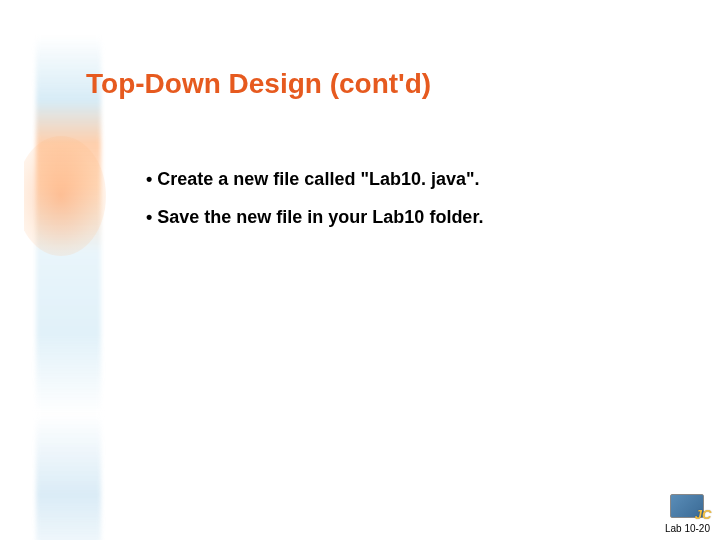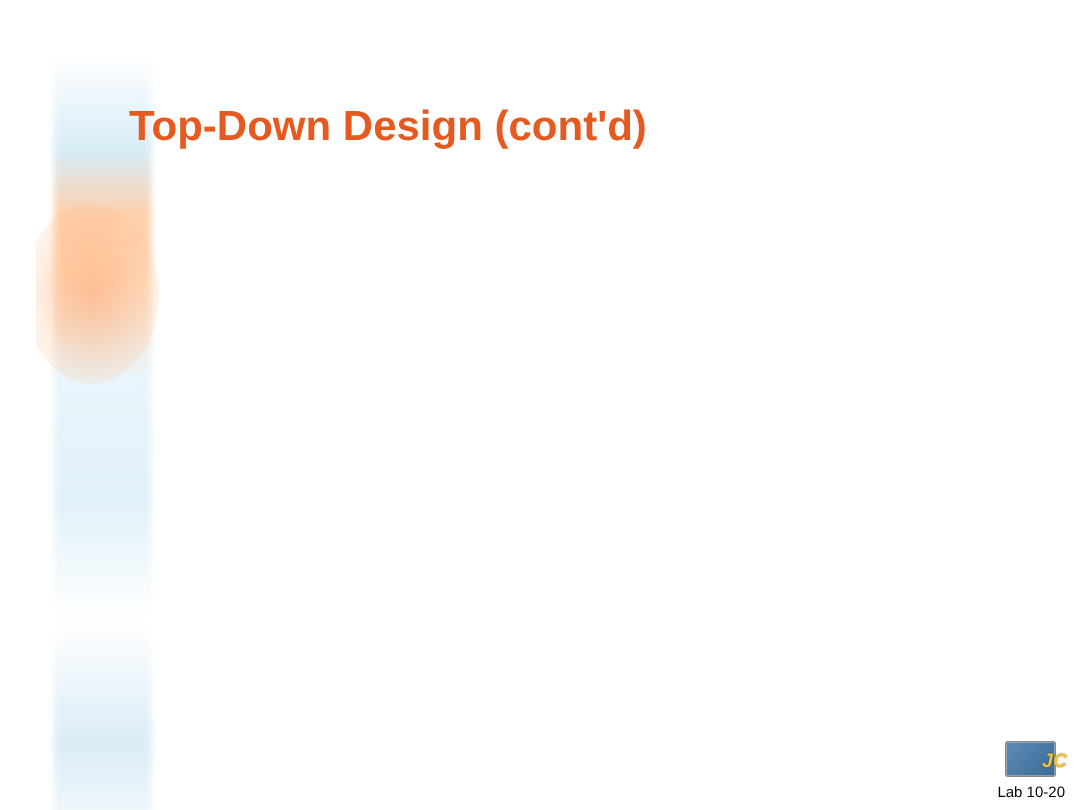--- a/index.html
+++ b/index.html
@@ -65,21 +65,21 @@
     .logo-badge {
       position: absolute;
       right: 28px;
       bottom: 34px;
       width: 28px;
       height: 24px;
       background: linear-gradient(135deg, #5a8db8 0%, #3a6a95 100%);
       border: 1px solid #888;
       border-radius: 2px;
       display: flex;
-      align-items: center;
+      align-items: flex-start;
       justify-content: center;
       font-size: 13px;
       font-weight: bold;
       color: #f5c040;
       font-style: italic;
       text-shadow: 0 0 1px rgba(0,0,0,0.5);
       padding-left: 32px;
     }
     .footer-label {
       position: absolute;
@@ -91,19 +91,21 @@
   </style>
 </head>
 <body>
 
 <div class="background-accent"></div>
 <div class="background-circle"></div>
 
 <h1 class="slide-title">Top-Down Design (cont'd)</h1>
 
 <div class="content-area">
+  <div class="bullet-item">• Create a new file called "Lab10. java".</div>
+  <div class="bullet-item">• Save the new file in your Lab10 folder.</div>
 </div>
 
 <div class="logo-badge">
   <span>JC</span>
 </div>
 
 <div class="footer-label">Lab 10-20</div>
 
 </body></html>

